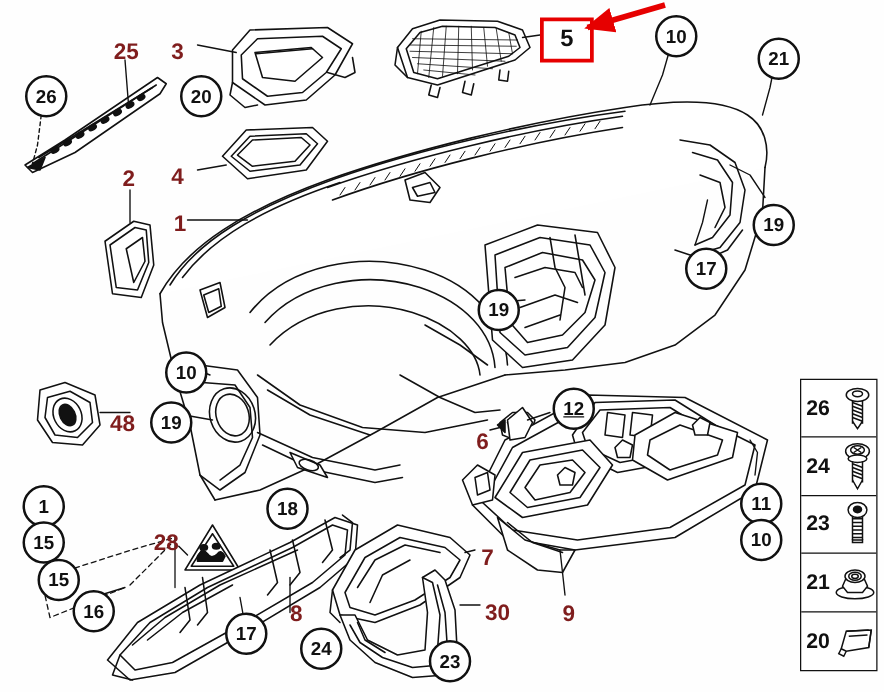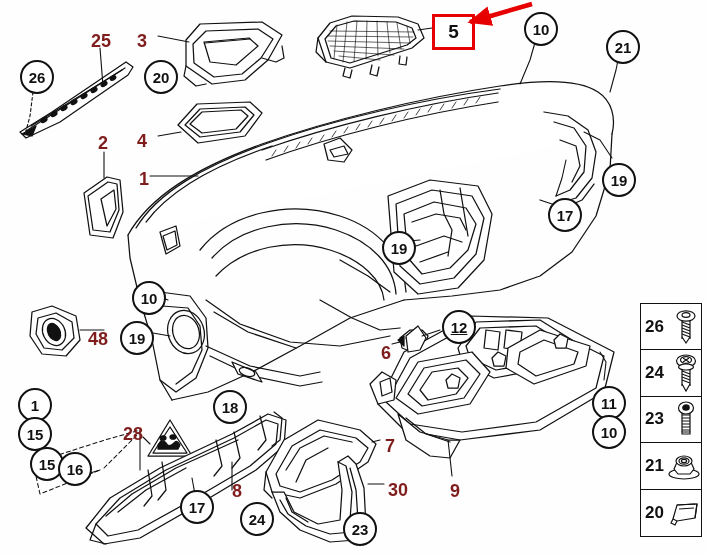--- a/index.html
+++ b/index.html
@@ -319,21 +319,21 @@
       <div class="balloon" style="left: 548px; top: 198px;">17</div>
       <div class="balloon" style="left: 382px; top: 231px;">19</div>
       <div class="balloon" style="left: 132px; top: 281px;">10</div>
       <div class="balloon" style="left: 120px; top: 321px;">19</div>
       <div class="balloon" style="left: 442px; top: 310px; text-decoration: underline;">12</div>
       <div class="balloon" style="left: 592px; top: 386px;">11</div>
       <div class="balloon" style="left: 592px; top: 415px;">10</div>
       <div class="balloon" style="left: 18px; top: 388px;">1</div>
       <div class="balloon" style="left: 18px; top: 417px;">15</div>
       <div class="balloon" style="left: 30px; top: 447px;">15</div>
-      <div class="balloon" style="left: 58px; top: 452px;">16</div>
+      <div class="balloon" style="left: 58px; top: 472px;">16</div>
       <div class="balloon" style="left: 213px; top: 390px;">18</div>
       <div class="balloon" style="left: 180px; top: 490px;">17</div>
       <div class="balloon" style="left: 240px; top: 502px;">24</div>
       <div class="balloon" style="left: 343px; top: 512px;">23</div>
     </div>
 
   <div id="plain-layer">
       <div class="plainnum" style="left: 91px; top: 32px;">25</div>
       <div class="plainnum" style="left: 137px; top: 32px;">3</div>
       <div class="plainnum" style="left: 98px; top: 134px;">2</div>

